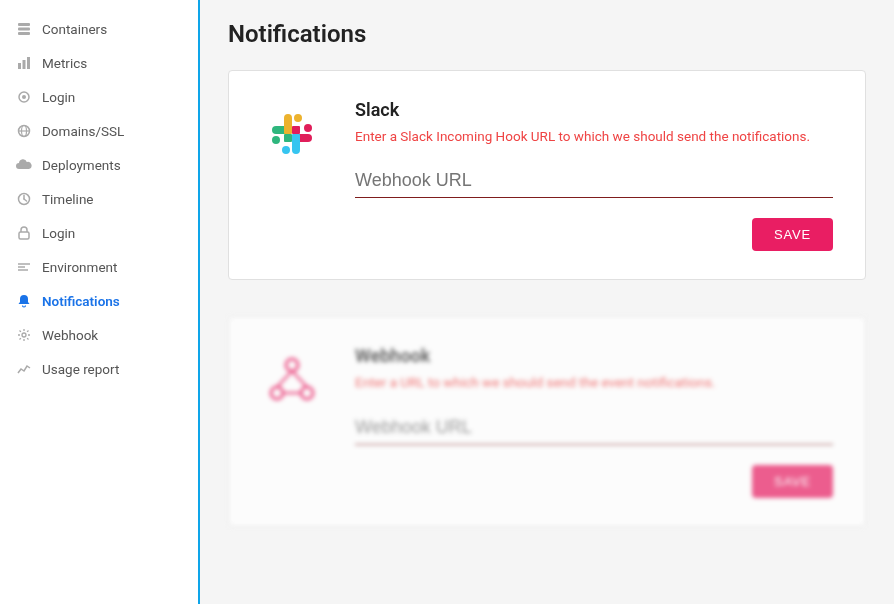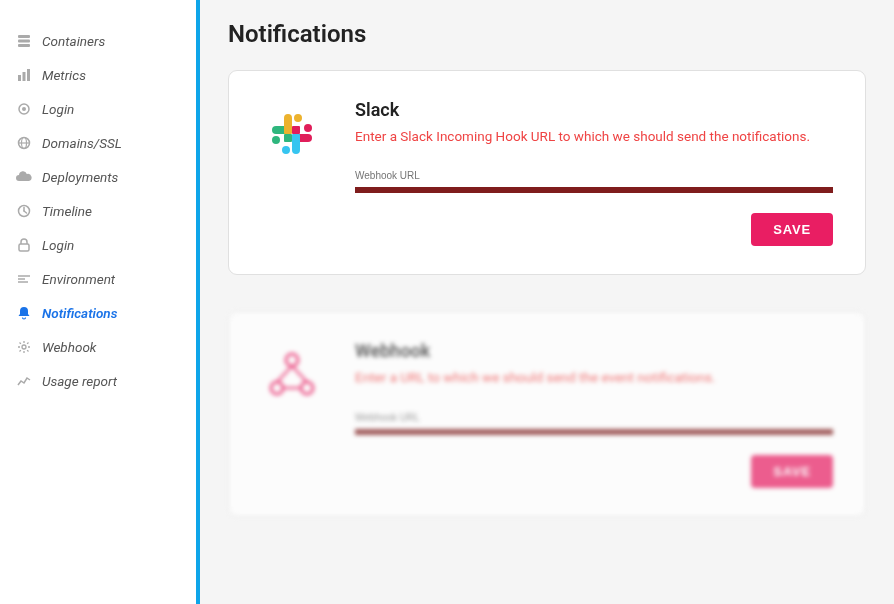--- a/index.html
+++ b/index.html
@@ -9,24 +9,23 @@
       display: flex;
       height: 604px;
       width: 894px;
       overflow: hidden;
     }
 
     
     .sidebar {
       width: 200px;
       background: #fff;
-      border-right: 4px solid #0ea5e9;
-      padding: 24px 0;
+      border-right: 2px solid #0ea5e9;
+      padding: 12px 0;
       flex-shrink: 0;
-      font-style: italic;
     }
     .sidebar-item {
       display: flex;
       align-items: center;
       padding: 9px 16px;
       cursor: pointer;
       color: #555;
       font-size: 13.5px;
       gap: 10px;
     }
@@ -52,21 +51,21 @@
     .page-title {
       font-size: 24px;
       font-weight: 600;
       color: #222;
       margin-bottom: 22px;
     }
 
     
     .card {
       background: #fff;
-      border-radius: 9px;
+      border-radius: 4px;
       border: 1px solid #e0e0e0;
       padding: 28px 32px 28px 28px;
       margin-bottom: 36px;
     }
     .card-inner {
       display: flex;
       align-items: flex-start;
       gap: 28px;
     }
     .card-logo {
@@ -88,40 +87,40 @@
     }
     .card-description {
       font-size: 13.5px;
       color: #ef4444;
       margin-bottom: 18px;
       line-height: 1.5;
     }
     .card-input {
       width: 100%;
       border: none;
-      border-bottom: 6px solid #7f1d1d;
+      border-bottom: 1px solid #7f1d1d;
       outline: none;
-      font-size: 10px;
+      font-size: 18px;
       color: #777;
       padding: 6px 0;
       background: transparent;
     }
     .card-footer {
       display: flex;
       justify-content: flex-end;
       margin-top: 20px;
     }
     .save-btn {
       background: #e91e63;
       color: #fff;
       border: none;
       border-radius: 4px;
       padding: 9px 22px;
       font-size: 13px;
-      font-weight: 700;
+      font-weight: 400;
       letter-spacing: 0.8px;
       cursor: pointer;
       text-transform: uppercase;
     }
 
     
     .card-blurred {
       filter: blur(2px);
       opacity: 0.7;
     }

